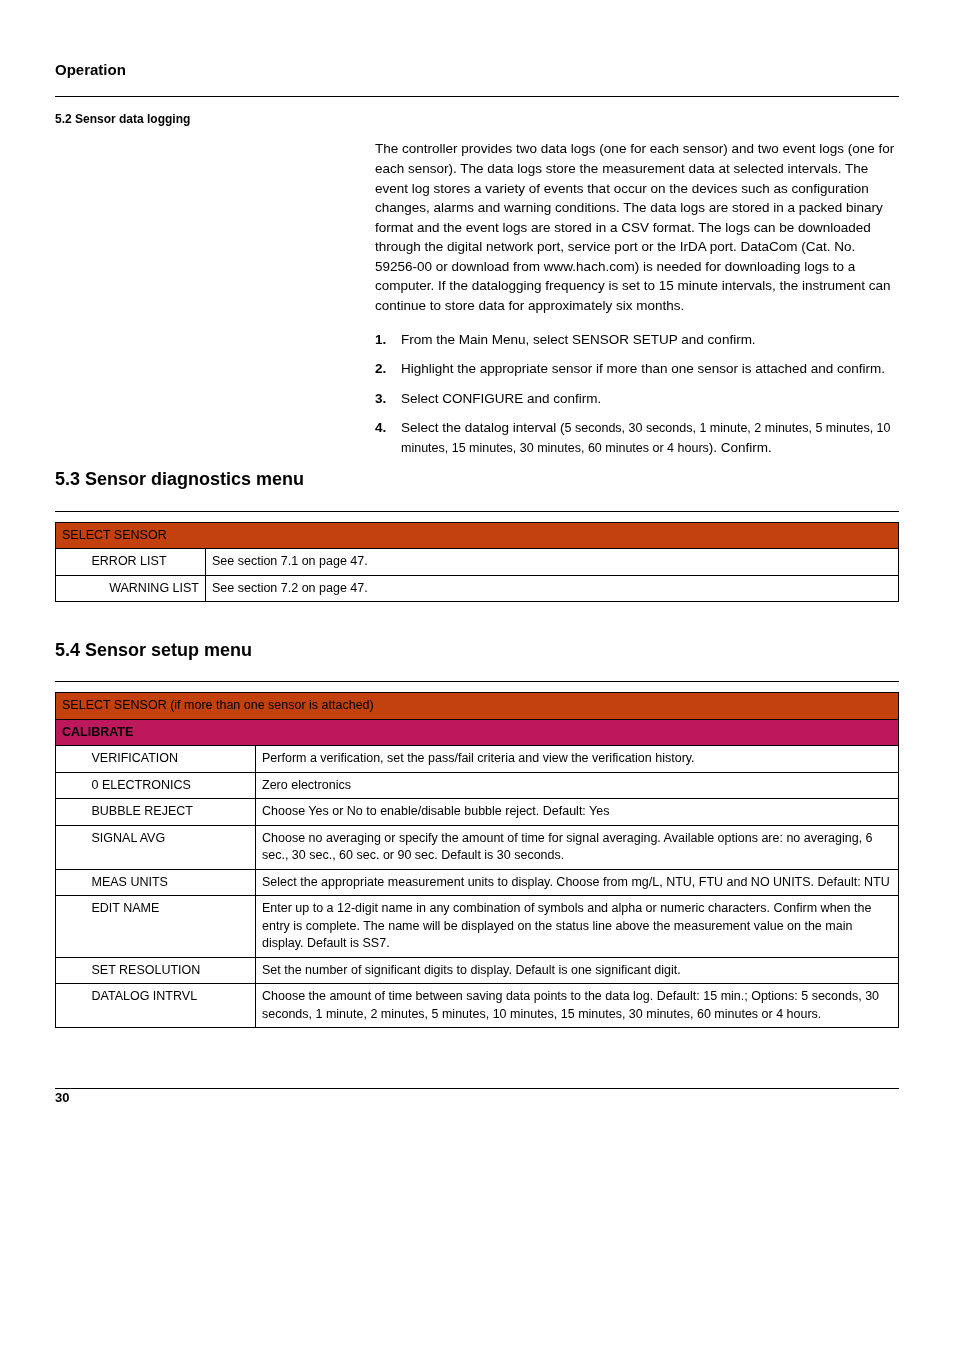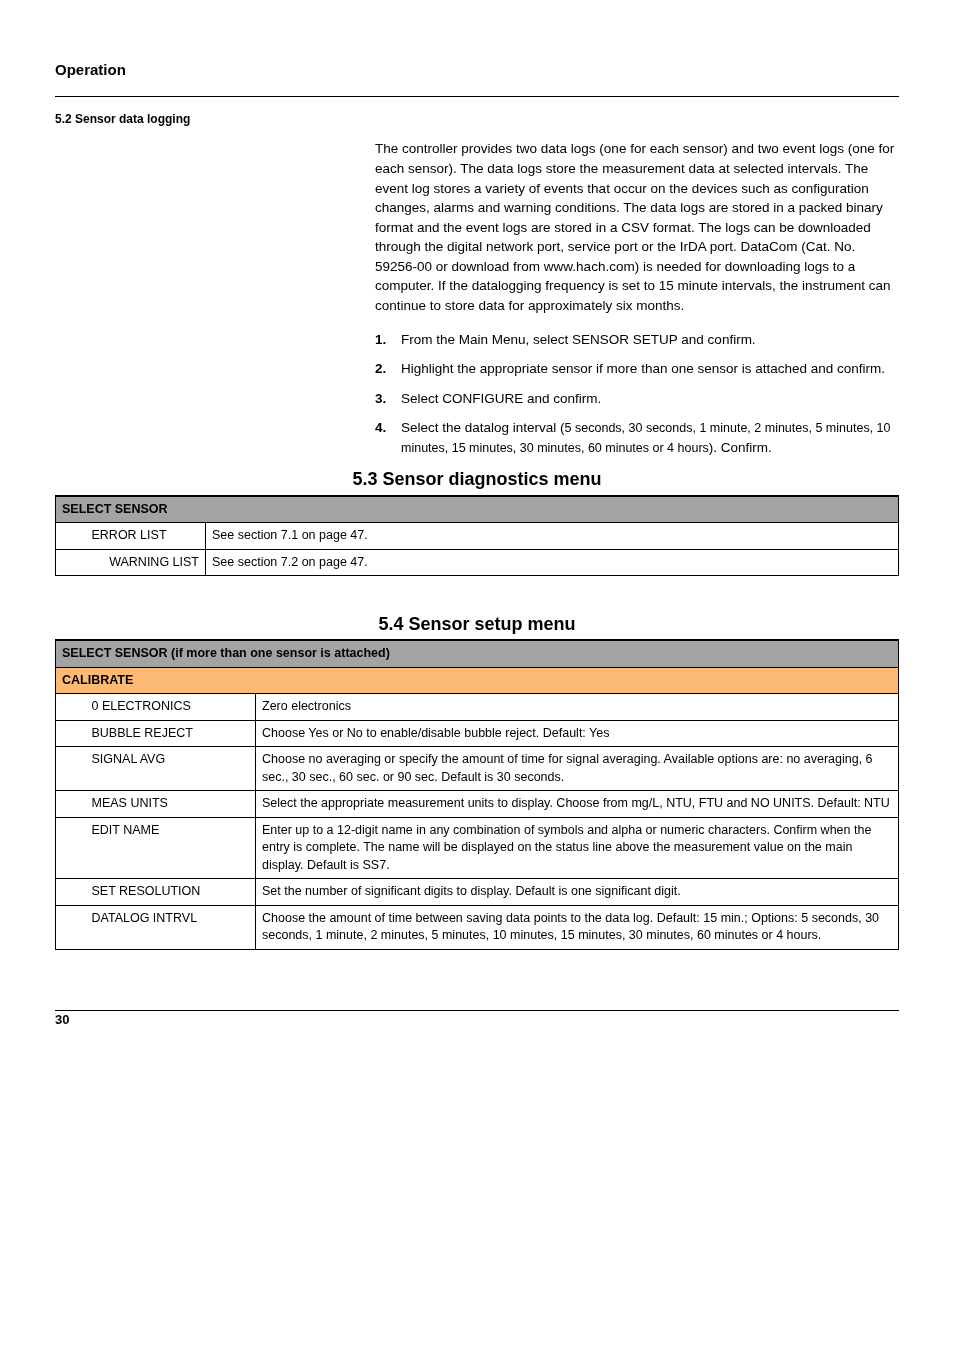--- a/index.html
+++ b/index.html
@@ -22,23 +22,22 @@
   }
   .h2 {
     font-weight: bold;
     font-size: 12px;
     margin-bottom: 12px;
   }
   .h2-with-rule {
     font-weight: bold;
     font-size: 18px;
     border-bottom: 1px solid #000;
-    padding-bottom: 3px;
-    margin-bottom: 0;
-    text-align: center;
+    padding-bottom: 19px;
+    margin-bottom: 10px;
   }
   .section-gap { margin-top: 36px; }
   .body-para {
     margin-left: 320px;
     font-size: 13.5px;
     line-height: 1.45;
   }
   .ol {
     margin-left: 320px;
     margin-top: 14px;
@@ -61,26 +60,26 @@
   }
   .tbl th, .tbl td {
     border: 1px solid #000;
     padding: 4px 6px;
     text-align: left;
     vertical-align: top;
     font-size: 12.5px;
     line-height: 1.4;
   }
   .tbl .header-row td, .tbl .header-row th {
-    font-weight: bold;
-    background: #a3a3a3;
+    font-weight: normal;
+    background: #c2410c;
   }
   .tbl .group-row td {
     font-weight: bold;
-    background: #fdba74;
+    background: #be185d;
   }
   .tbl .indent-cell {
     padding-left: 6px;
     width: 30px;
     border-right: none;
   }
   .tbl .name-cell {
     border-left: none;
     width: 170px;
   }
@@ -141,20 +140,25 @@
 <table class="tbl" style="border-top:none;">
   <tbody>
       <tr class="header-row">
     <td colspan="3">SELECT SENSOR (if more than one sensor is attached)</td>
   </tr>
   <tr class="group-row">
     <td colspan="3">CALIBRATE</td>
   </tr>
   <tr>
     <td class="indent-cell"></td>
+    <td class="name-cell">VERIFICATION</td>
+    <td>Perform a verification, set the pass/fail criteria and view the verification history.</td>
+  </tr>
+  <tr>
+    <td class="indent-cell"></td>
     <td class="name-cell">0 ELECTRONICS</td>
     <td>Zero electronics</td>
   </tr>
   <tr>
     <td class="indent-cell"></td>
     <td class="name-cell">BUBBLE REJECT</td>
     <td>Choose Yes or No to enable/disable bubble reject. Default: Yes</td>
   </tr>
   <tr>
     <td class="indent-cell"></td>

